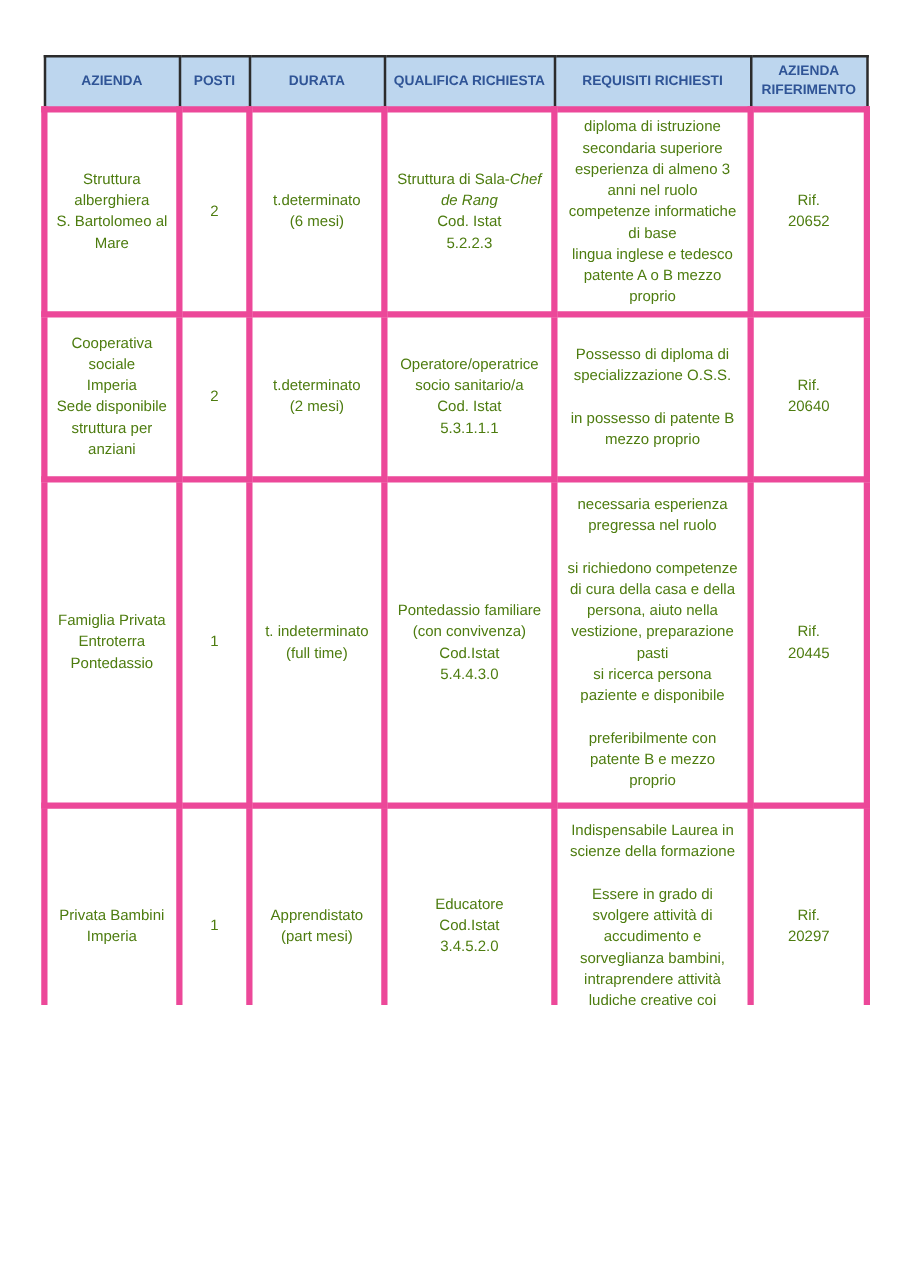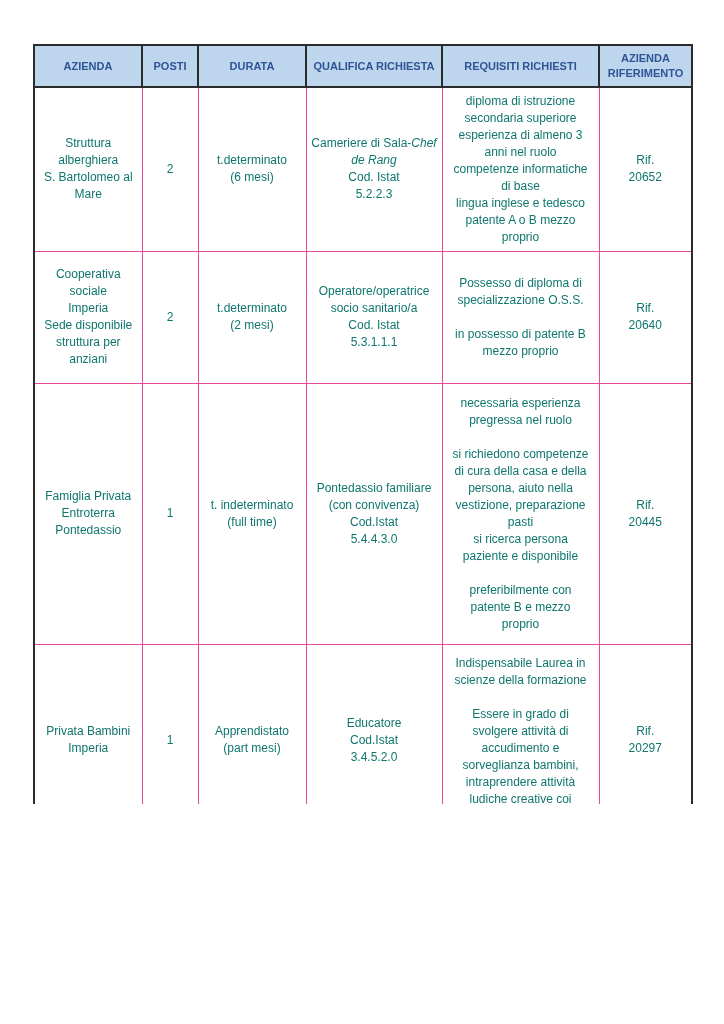--- a/index.html
+++ b/index.html
@@ -30,22 +30,22 @@
     font-size: 11px;
     font-weight: bold;
     border: 2px solid #2b2b2b;
     text-align: center;
     vertical-align: middle;
     padding: 2px;
     white-space: pre-line;
     line-height: 15px;
   }
   table.jobs td {
-    border: 1px solid #ec4899;
-    color: #0f766e;
+    border: 5px solid #ec4899;
+    color: #4d7c0f;
     font-size: 12px;
     line-height: 17px;
     text-align: center;
     vertical-align: middle;
     padding: 2px 3px;
     white-space: pre-line;
   }
   tr.hrow  { height: 42px; }
   tr.row0  { height: 164px; }
   tr.row1  { height: 132px; }
@@ -90,21 +90,21 @@
     </thead>
     <tbody>
       <tr class="row0">
         <td>Struttura
 alberghiera
 S. Bartolomeo al
 Mare</td>
         <td>2</td>
         <td>t.determinato
 (6 mesi)</td>
-        <td><span>Cameriere di Sala-</span><em>Chef
+        <td><span>Struttura di Sala-</span><em>Chef
 de Rang</em><span>
 Cod. Istat
 5.2.2.3</span></td>
         <td>diploma di istruzione
 secondaria superiore
 esperienza di almeno 3
 anni nel ruolo
 competenze informatiche
 di base
 lingua inglese e tedesco

